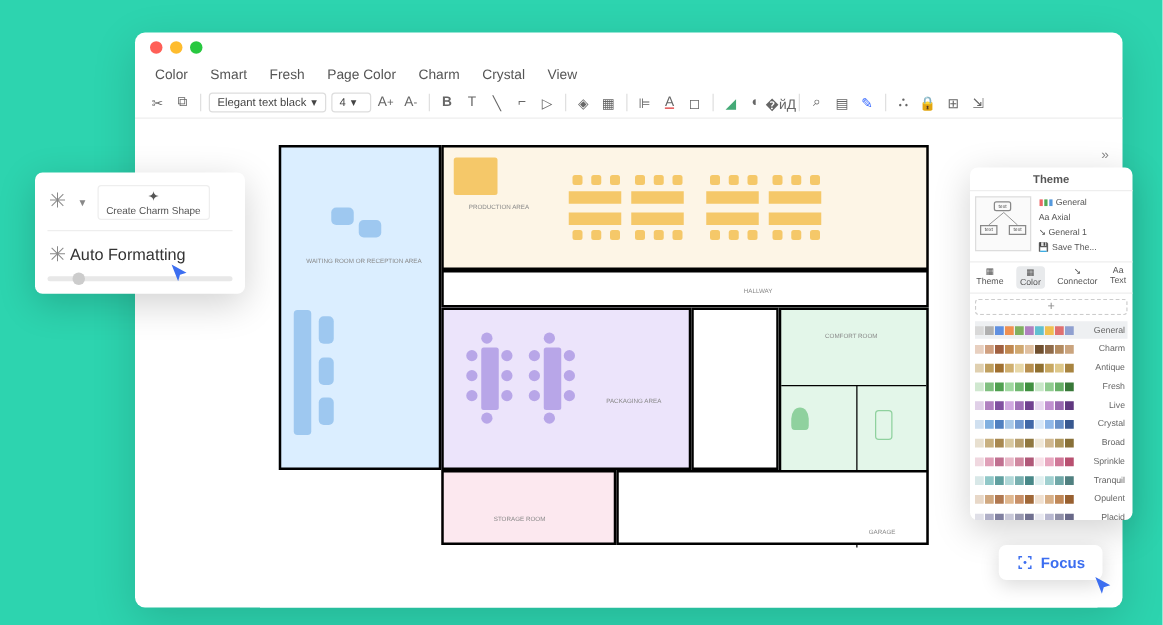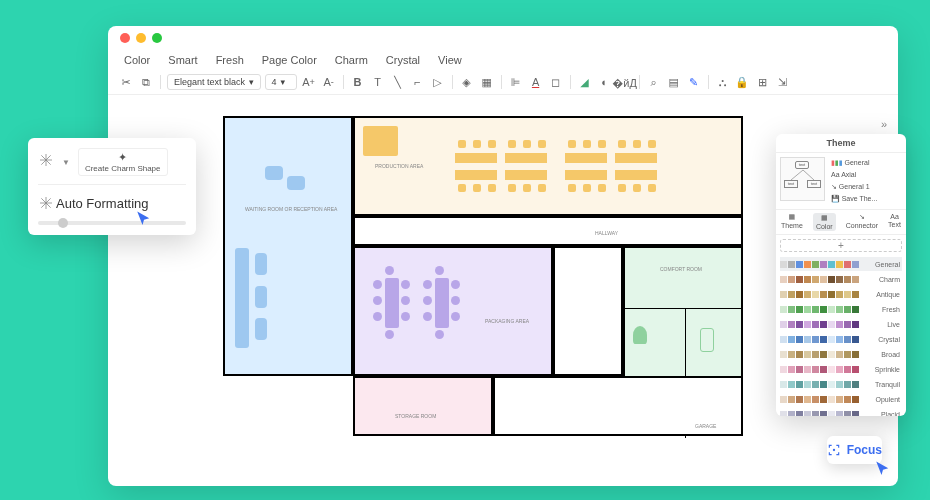--- a/index.html
+++ b/index.html
@@ -37,21 +37,21 @@
 .theme-list{flex:1;padding:4px 2px;font-size:7px;line-height:12px}
 .theme-tabs{display:flex;justify-content:space-around;border-top:1px solid #eee;border-bottom:1px solid #eee;padding:3px 0;font-size:7px}
 .theme-tabs span{display:flex;flex-direction:column;align-items:center;gap:1px}
 .plus-bar{margin:4px;border:1px dashed #ccc;text-align:center;font-size:10px;color:#888;border-radius:3px}
 .color-section{max-height:160px;overflow:hidden}
 .color-row{display:flex;align-items:center;height:14px;margin:1px 4px}
 .sw{width:7px;height:7px;margin-right:1px}
 .color-lbl{font-size:7px;color:#666;margin-left:auto;padding-right:2px}
 .sidebar{position:absolute;right:0;top:138px;width:20px;display:flex;flex-direction:column;align-items:center;gap:10px;padding-top:6px}
 .sb-ico{width:14px;height:14px;color:#888;font-size:11px}
-.focus-btn{position:absolute;right:48px;bottom:36px;background:#fff;border-radius:6px;padding:7px 0;box-shadow:0 4px 15px rgba(0,0,0,0.15);display:flex;align-items:center;gap:6px;font-size:12px;font-weight:600;color:#3c6ef0}
+.focus-btn{position:absolute;right:48px;bottom:36px;background:#fff;border-radius:6px;padding:7px 14px;box-shadow:0 4px 15px rgba(0,0,0,0.15);display:flex;align-items:center;gap:6px;font-size:12px;font-weight:600;color:#3c6ef0}
 .cursor2{position:absolute;right:38px;bottom:22px}
 .spark{width:16px;height:16px}
 .desk{position:absolute;background:#f5c869;width:42px;height:10px}
 .chair{position:absolute;width:8px;height:8px;background:#f5c869;border-radius:2px}
 .sofa{position:absolute;width:18px;height:14px;background:#9ec8f0;border-radius:4px}
 .bigdesk{position:absolute;width:14px;height:100px;background:#9ec8f0;border-radius:3px}
 .ptable{position:absolute;width:14px;height:50px;background:#b8a6e8;border-radius:2px}
 .pchair{position:absolute;width:9px;height:9px;background:#b8a6e8;border-radius:50%}
 .toilet{position:absolute;width:14px;height:18px;background:#8fd19e;border-radius:50% 50% 20% 20%}
 svg.arrow{width:18px;height:18px}

